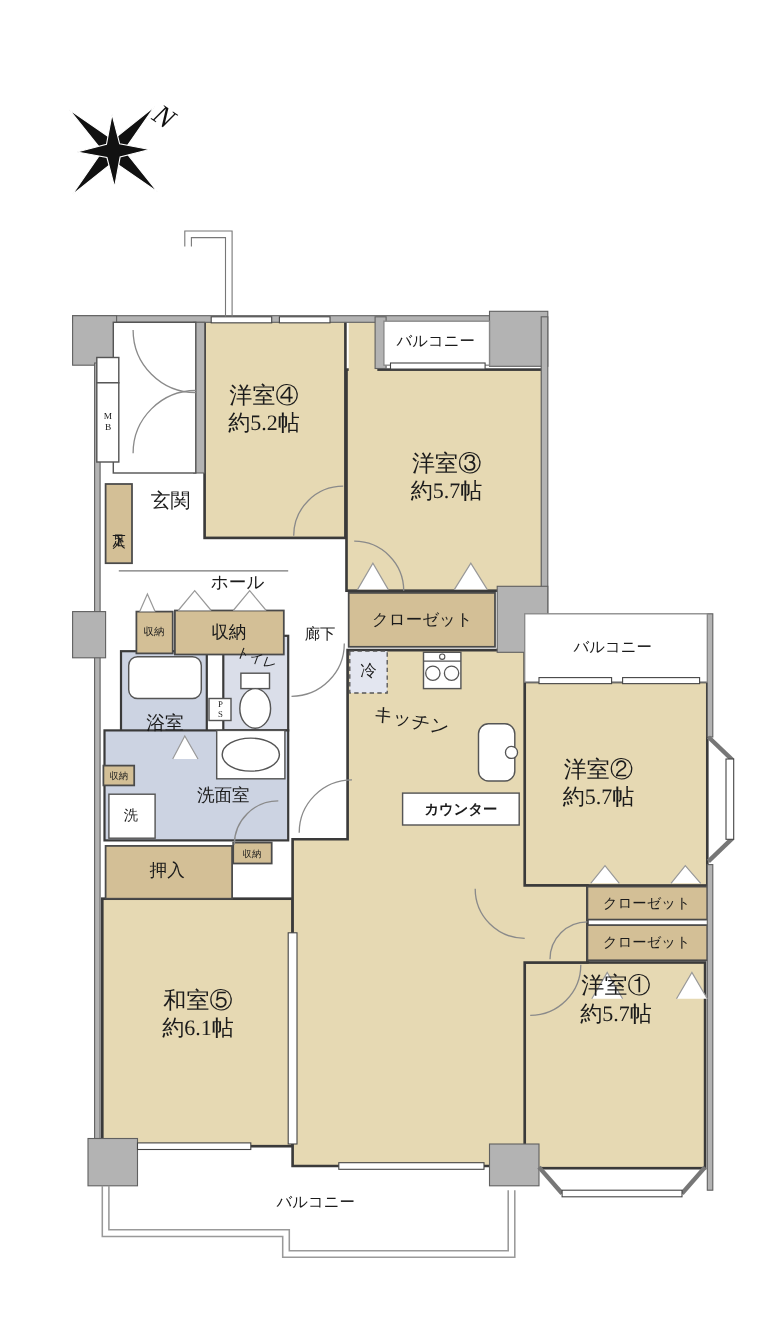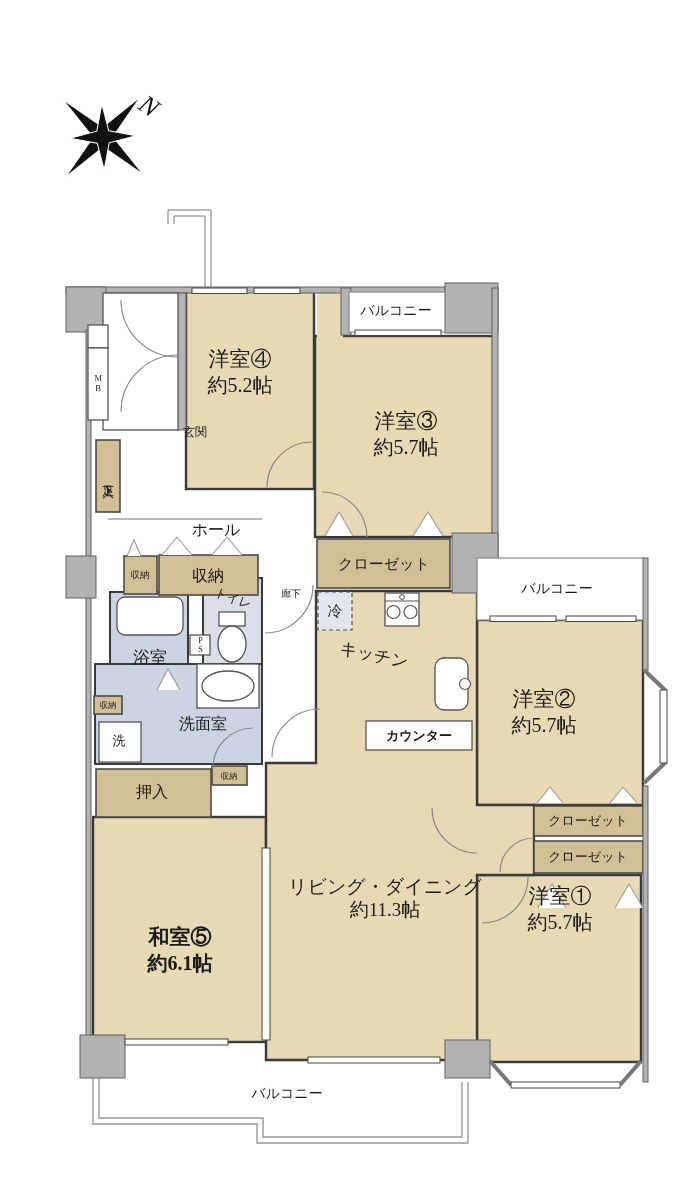--- a/index.html
+++ b/index.html
@@ -176,32 +176,28 @@
   <div class="rmsize">約5.7帖</div>
 </div>
 <div class="lb" style="left:544px;top:712px;">
   <div class="rmname">洋室②</div>
   <div class="rmsize">約5.7帖</div>
 </div>
 <div class="lb" style="left:560px;top:909px;">
   <div class="rmname">洋室①</div>
   <div class="rmsize">約5.7帖</div>
 </div>
-<div class="lb" style="left:180px;top:950px;font-weight:bold;">
+<div class="lb" style="left:180px;top:922px;">
   <div class="rmname">和室⑤</div>
   <div class="rmsize">約6.1帖</div>
 </div>
-<div class="lb" style="left:385px;top:898px;font-size:19px;">
-  <div>リビング・ダイニング</div>
-  <div>約11.3帖</div>
-</div>
 <div class="lb" style="left:374px;top:656px;font-size:17px;transform:translate(-50%,-50%) rotate(12deg);">キッチン</div>
-<div class="lb" style="left:155px;top:432px;font-size:12px;margin-left:40px;">玄関</div>
+<div class="lb" style="left:155px;top:456px;font-size:18px;">玄関</div>
 <div class="lb" style="left:216px;top:530px;font-size:16px;">ホール</div>
-<div class="lb" style="left:291px;top:577px;font-size:10px;margin-top:17px;">廊下</div>
+<div class="lb" style="left:291px;top:577px;font-size:14px;">廊下</div>
 <div class="lb" style="left:233px;top:599px;font-size:12.5px;transform:translate(-50%,-50%) rotate(20deg);">トイレ</div>
 <div class="lb" style="left:150px;top:658px;font-size:17px;">浴室</div>
 <div class="lb" style="left:203px;top:724px;font-size:16px;">洗面室</div>
 <div class="lb" style="left:396px;top:311px;font-size:14px;">バルコニー</div>
 <div class="lb" style="left:557px;top:589px;font-size:14px;">バルコニー</div>
 <div class="lb" style="left:287px;top:1094px;font-size:14px;">バルコニー</div>
 <div class="lb" style="left:384px;top:564px;font-size:15px;">クローゼット</div>
 <div class="lb" style="left:588px;top:821px;font-size:13px;">クローゼット</div>
 <div class="lb" style="left:588px;top:857px;font-size:13px;">クローゼット</div>
 <div class="lb" style="left:140px;top:576px;font-size:9.5px;">収納</div>

